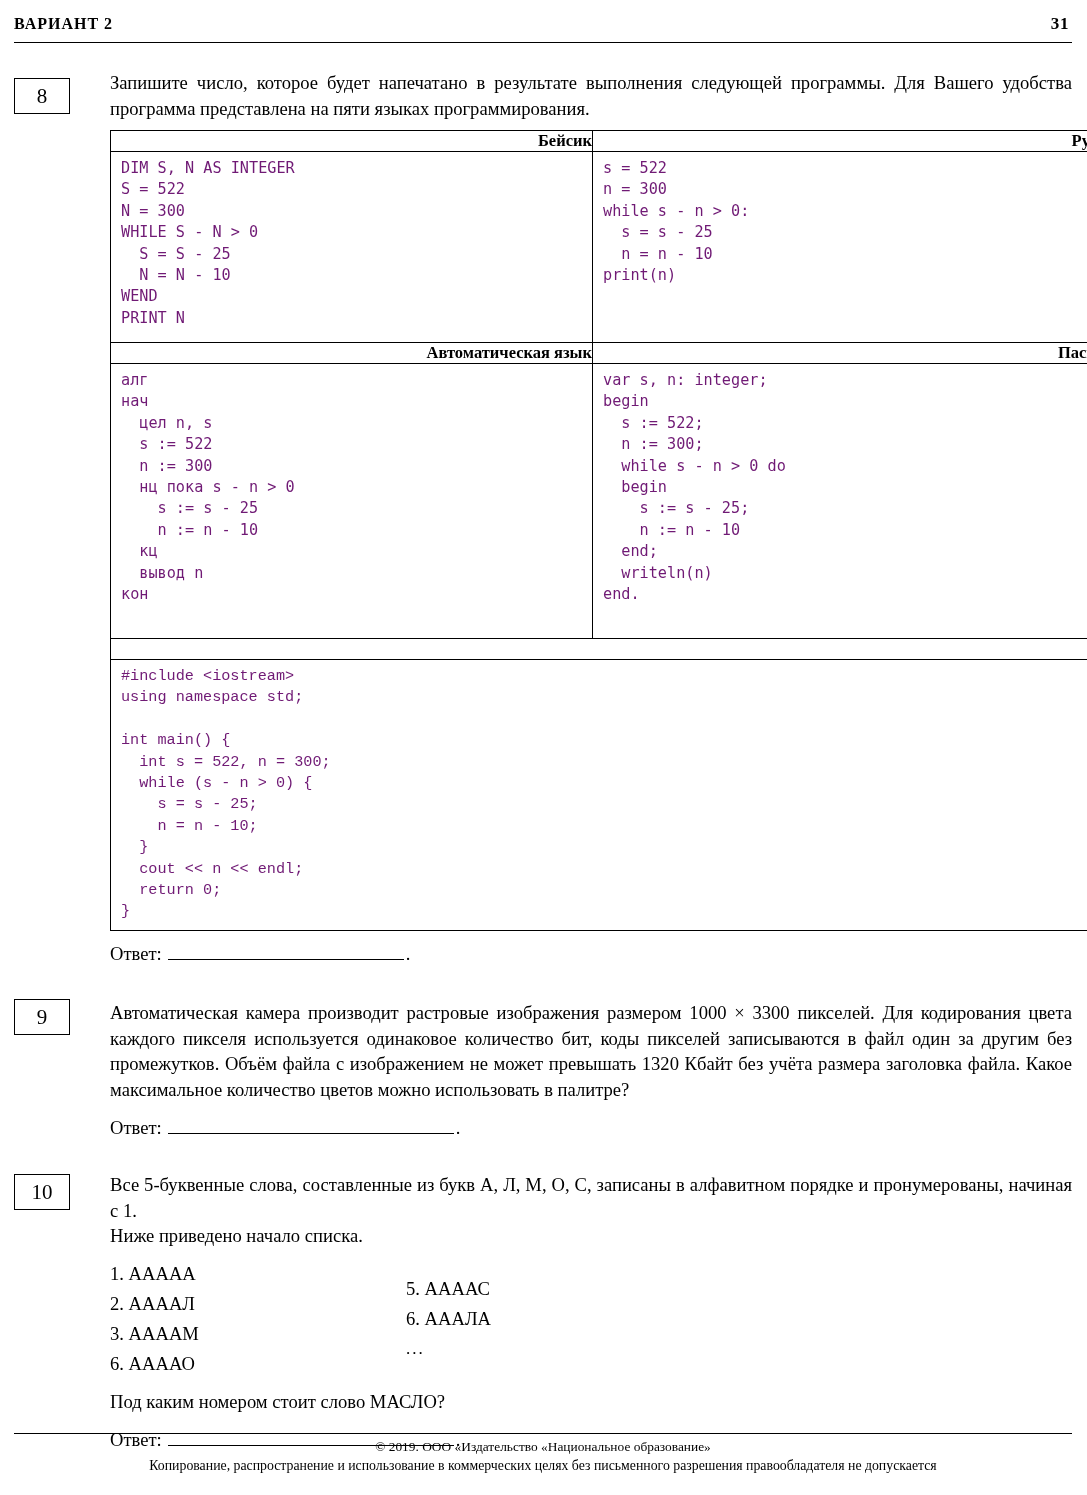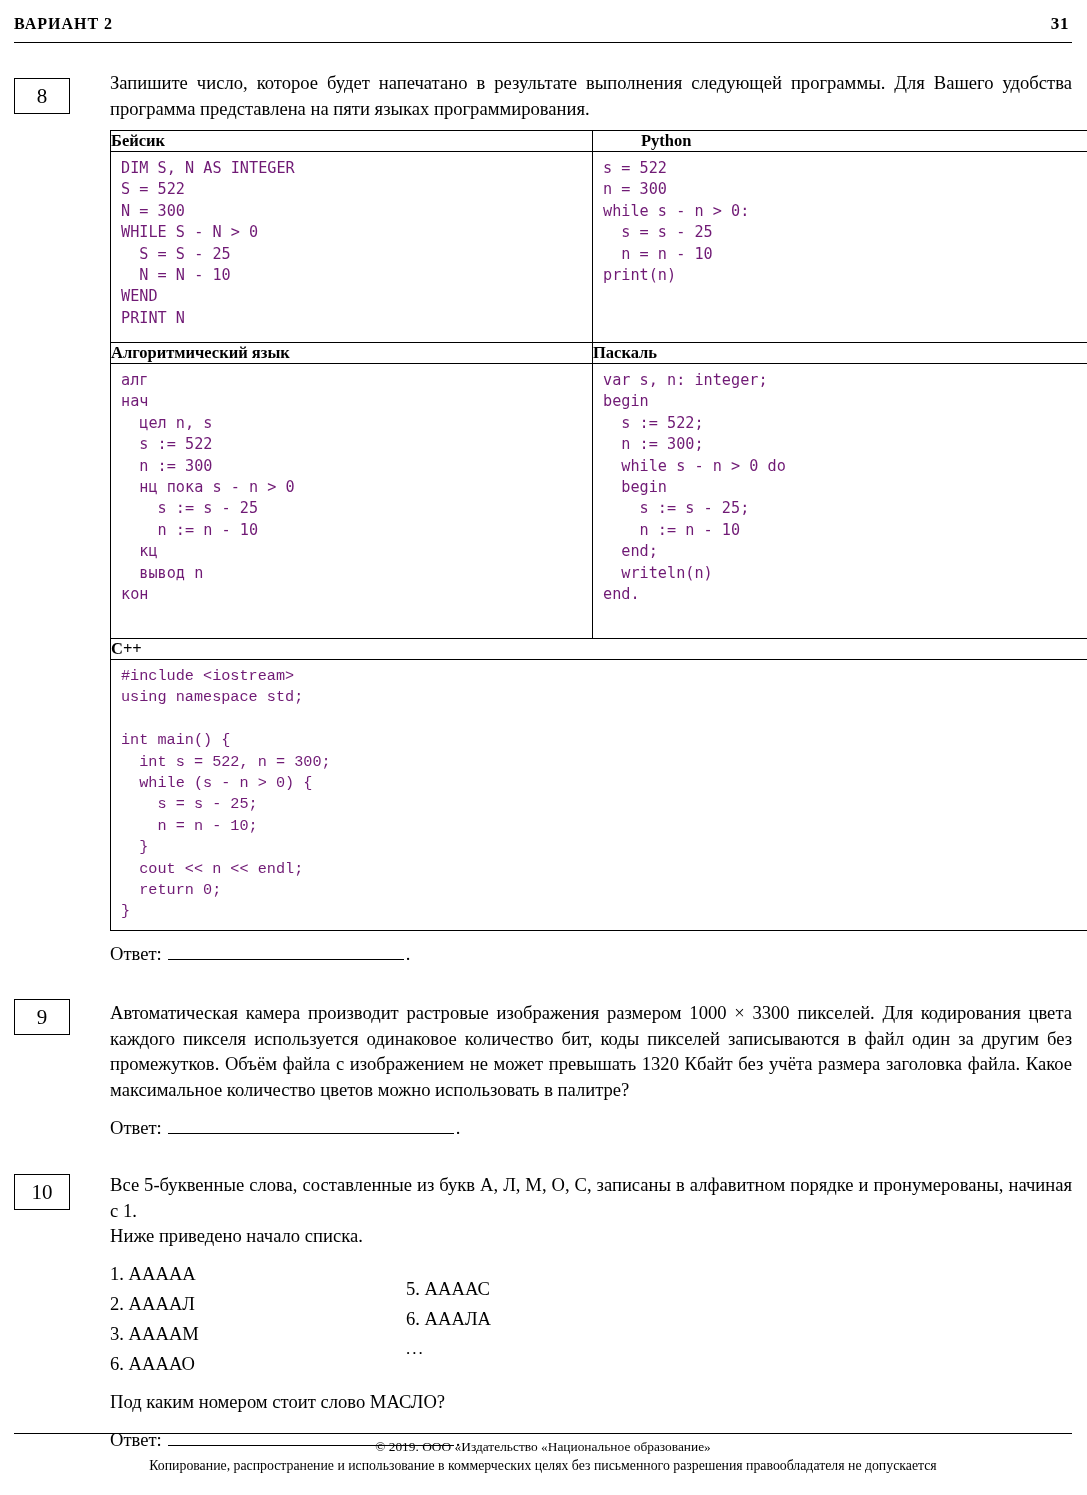--- a/index.html
+++ b/index.html
@@ -79,21 +79,21 @@
     border: 1.2px solid #000;
     border-collapse: collapse;
     table-layout: fixed;
   }
   .code-table td, .code-table th {
     border: 1.2px solid #000;
     vertical-align: top;
     padding: 0;
   }
   .lang-head {
-    text-align: left;
+    text-align: right;
     font-weight: 700;
     font-size: 16.5px;
     padding: 3px 0 4px 0;
     font-family: "Liberation Serif", serif;
   }
   .code {
     font-family: "DejaVu Sans Mono", monospace;
     font-size: 15.2px;
     line-height: 21.4px;
     padding: 6px 0 6px 10px;
@@ -181,21 +181,21 @@
           <td>
                 <div class="code" style="min-height:178px;">s = 522
 n = 300
 while s - n &gt; 0:
   s = s - 25
   n = n - 10
 print(n)</div>
               </td>
         </tr>
         <tr>
-          <th class="lang-head">Алгоритмический язык</th>
+          <th class="lang-head">Автоматическая язык</th>
           <th class="lang-head">Паскаль</th>
         </tr>
         <tr>
           <td>
                 <div class="code" style="min-height:262px;">алг
 нач
   цел n, s
   s := 522
   n := 300
   нц пока s - n &gt; 0

